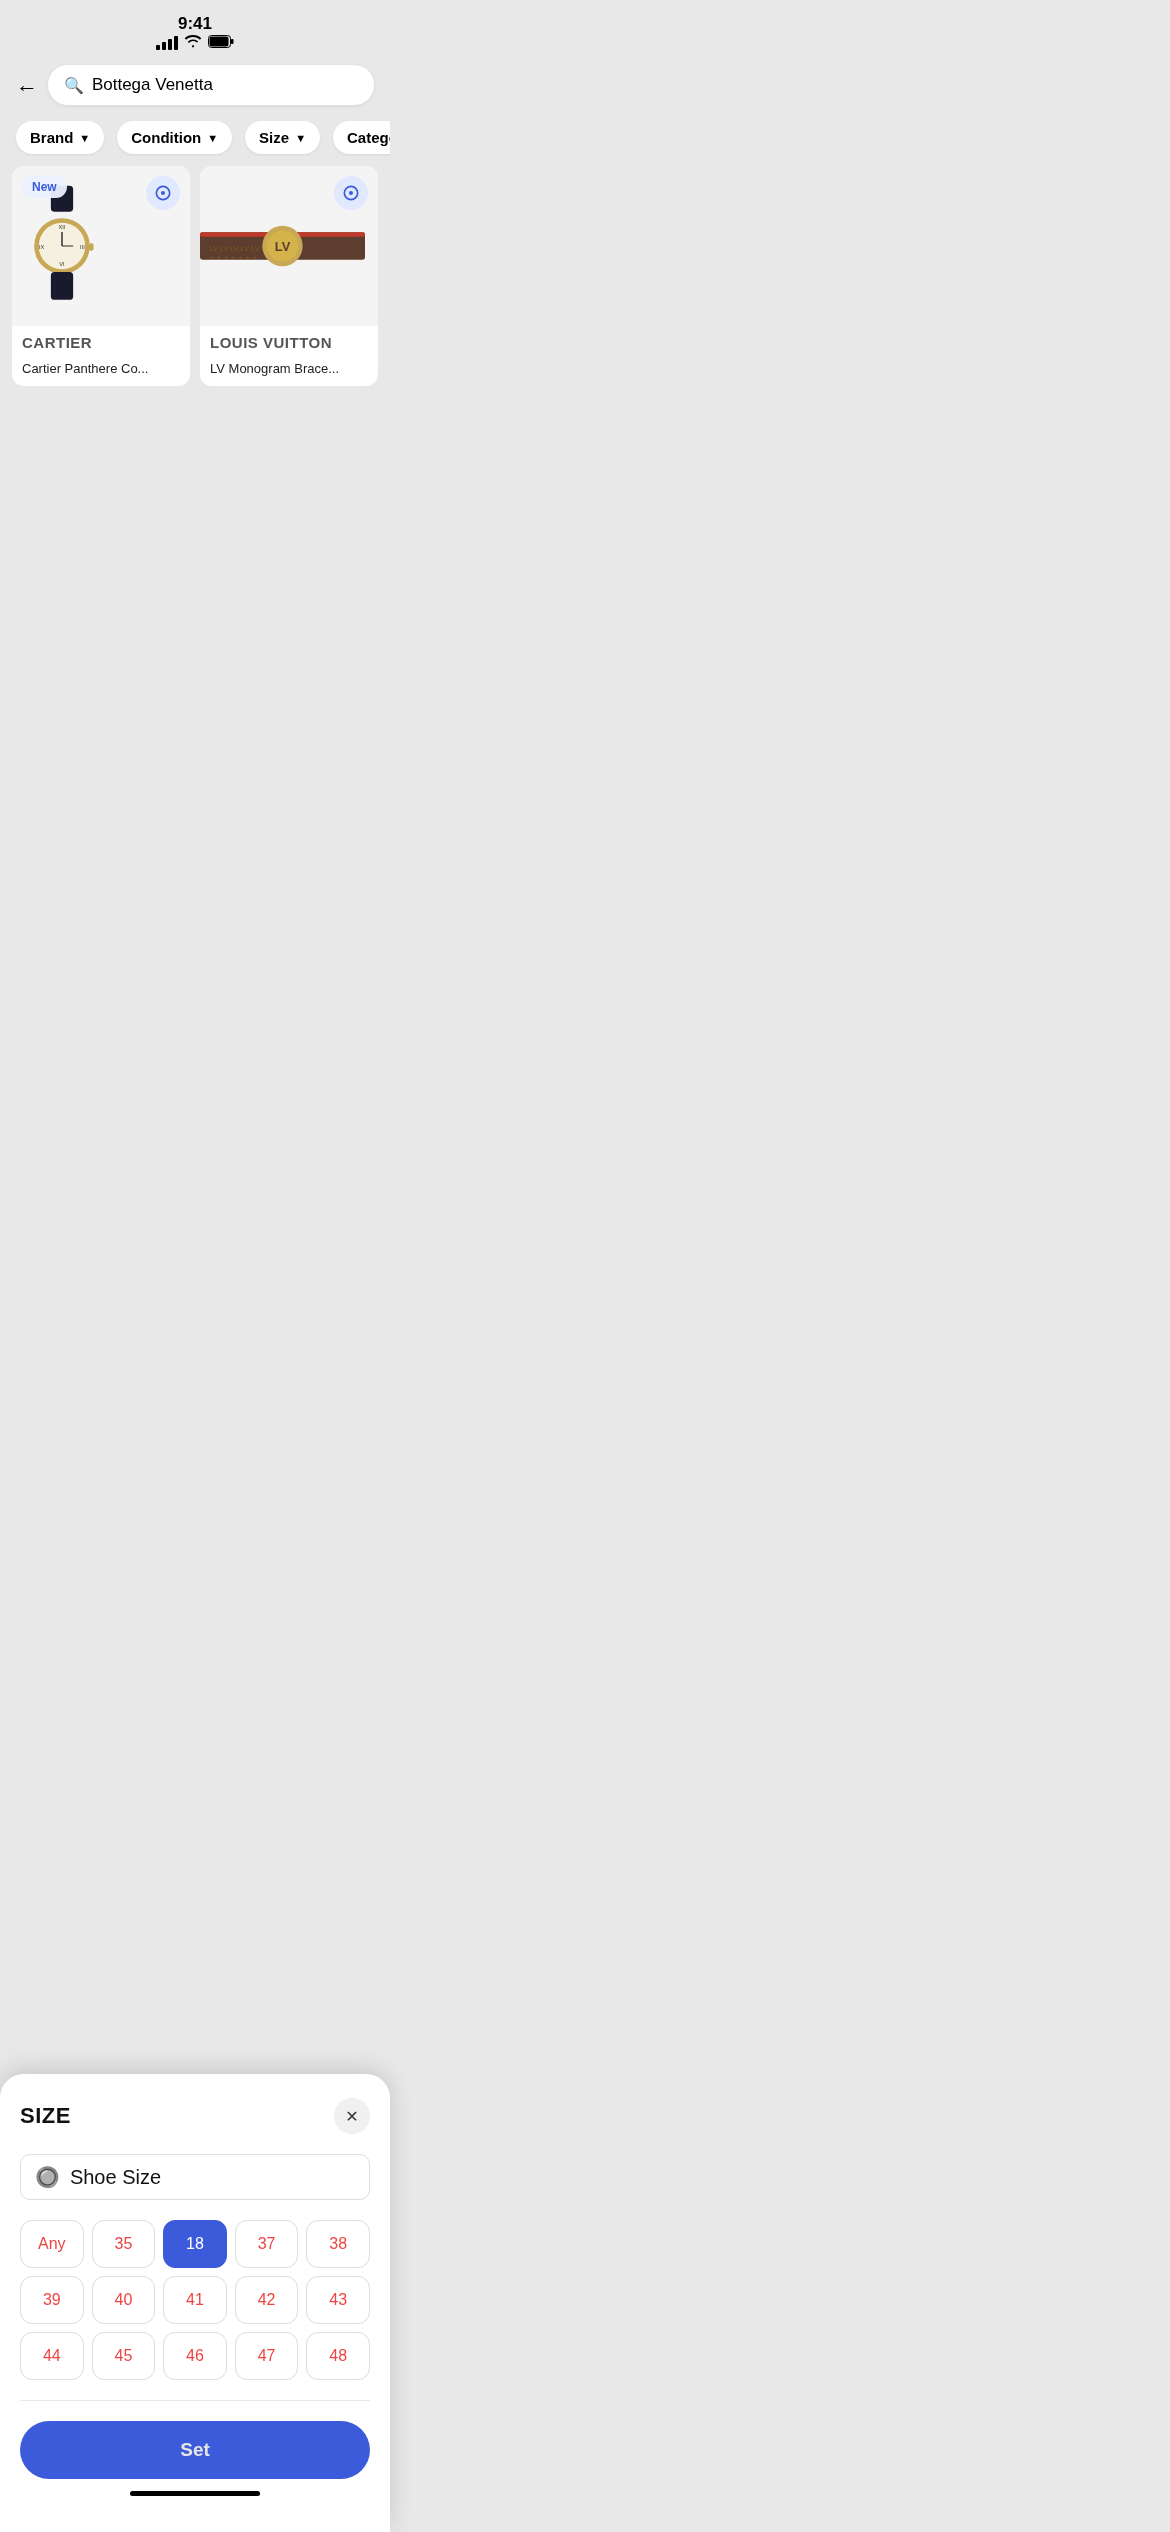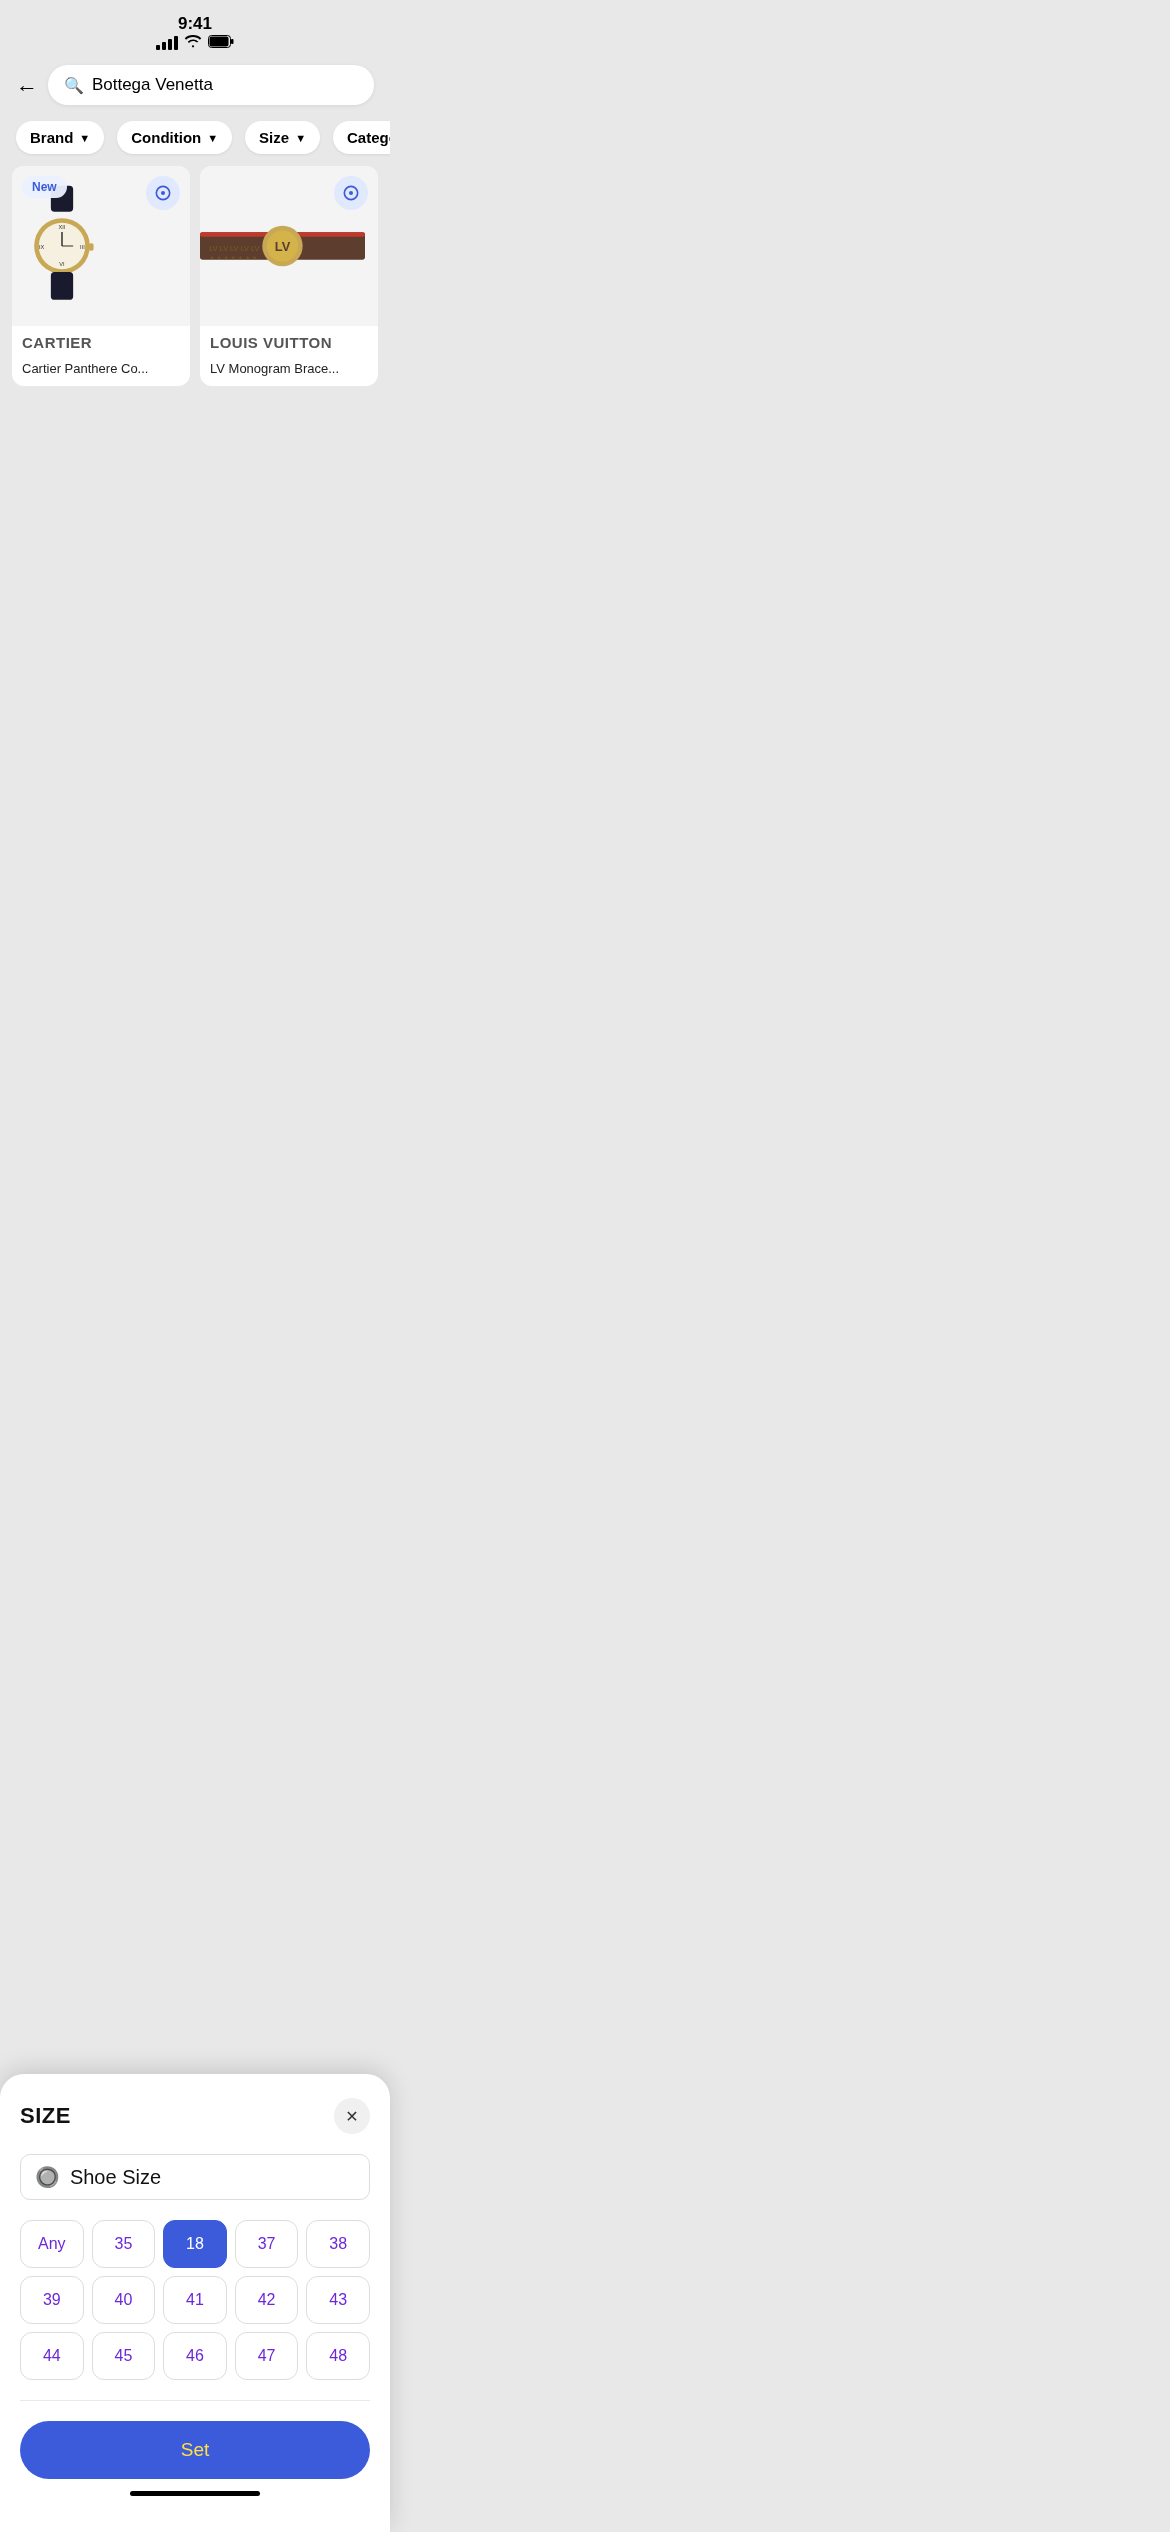--- a/index.html
+++ b/index.html
@@ -241,47 +241,47 @@
       gap: 8px;
       margin-bottom: 20px;
     }
     .size-btn {
       border: 1.5px solid #ddd;
       border-radius: 12px;
       padding: 14px 6px;
       text-align: center;
       font-size: 16px;
       font-weight: 500;
-      color: #6d28d9;
+      color: #ef4444;
       background: #fff;
       cursor: pointer;
     }
     .size-btn.selected {
       background: #3b5bdb;
       color: #fff;
       border-color: #3b5bdb;
     }
 
     
     .modal-divider {
       height: 1px;
       background: #e8e8e8;
       margin: 16px 0;
     }
 
     
     .set-btn {
       width: 100%;
       background: #3b5bdb;
-      color: #fde047;
+      color: #e5e5e5;
       border: none;
       border-radius: 30px;
       padding: 18px;
       font-size: 19px;
-      font-weight: 400;
+      font-weight: 700;
       cursor: pointer;
       margin-top: 4px;
     }
 
     
     .home-indicator {
       width: 130px;
       height: 5px;
       background: #000;
       border-radius: 3px;

